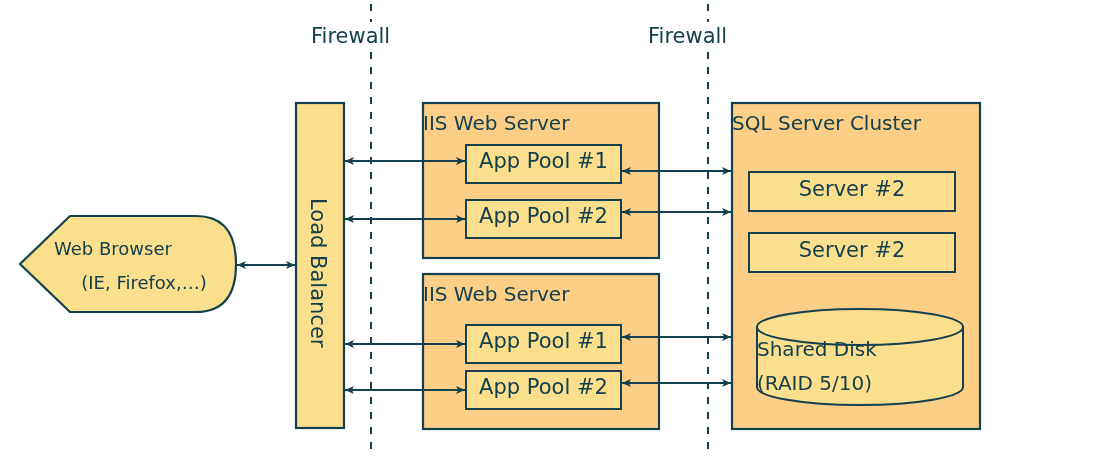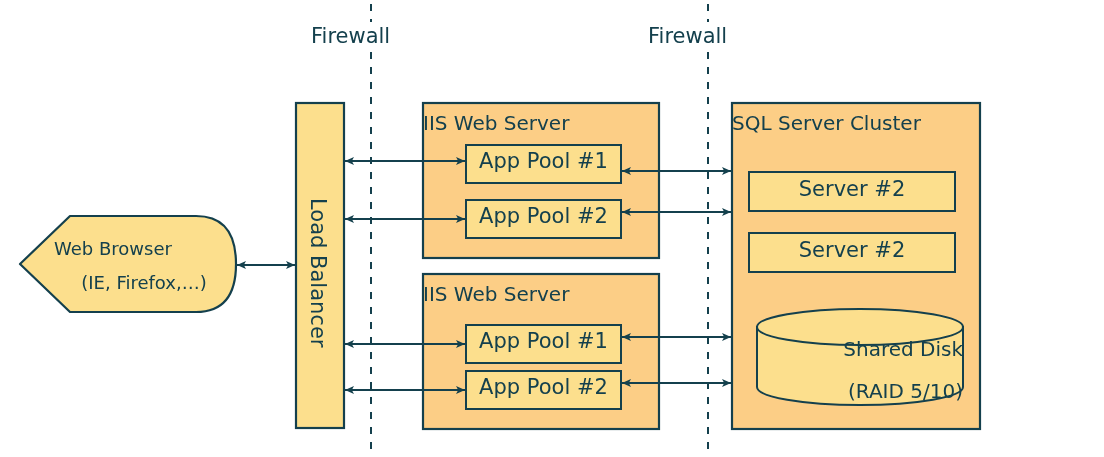--- a/index.html
+++ b/index.html
@@ -40,21 +40,21 @@
     font-size: 21px;
     text-align: center;
   }
   .browser-label {
     font-size: 18px;
     text-align: left;
     line-height: 34px;
   }
   .disk-label {
     font-size: 20px;
-    text-align: right;
+    text-align: left;
     line-height: 34px;
   }
   .lb-label {
     font-size: 21px;
     transform-origin: 0 0;
   }
 </style>
 </head>
 <body>
 
@@ -128,15 +128,15 @@
 
   <div class="lbl title-label" style="left:423px; top:282px; width:236px;">IIS Web Server</div>
   <div class="lbl box-label" style="left:466px; top:329px; width:155px;">App Pool #1</div>
   <div class="lbl box-label" style="left:466px; top:375px; width:155px;">App Pool #2</div>
 
   <div class="lbl title-label" style="left:732px; top:111px; width:292px;">SQL Server Cluster</div>
   <div class="lbl box-label" style="left:749px; top:177px; width:206px;">Server #2</div>
   <div class="lbl box-label" style="left:749px; top:238px; width:206px;">Server #2</div>
 
   <div class="lbl disk-label" style="left:757px; top:332px; width:206px;">Shared Disk</div>
-  <div class="lbl disk-label" style="left:757px; top:366px; width:206px;margin-top:8px;">(RAID 5/10)</div>
+  <div class="lbl disk-label" style="left:757px; top:366px; width:206px;">(RAID 5/10)</div>
 
 </div>
 
 </body></html>

